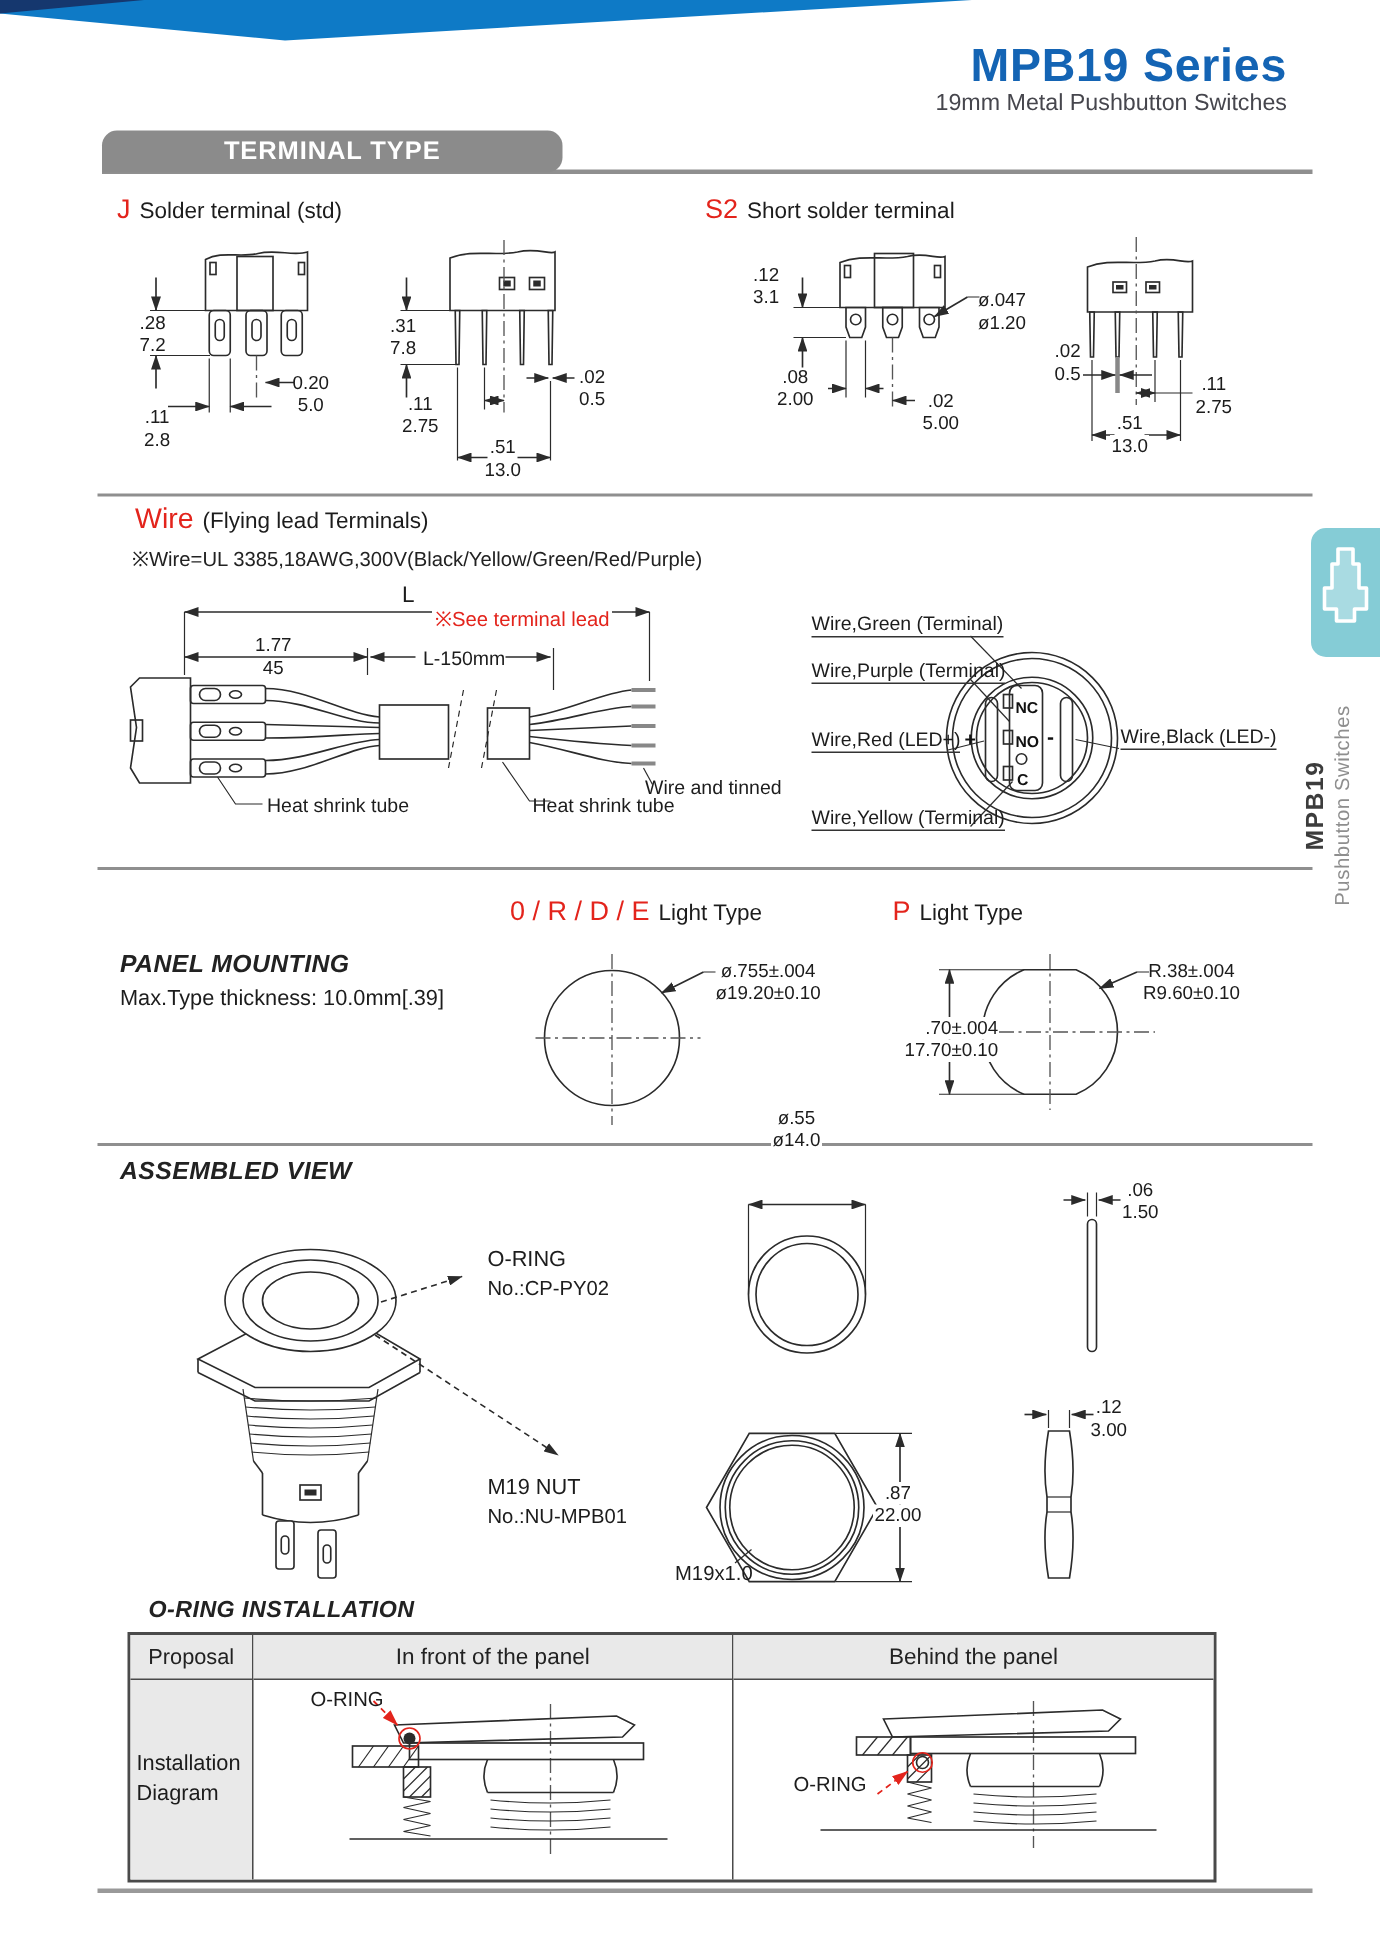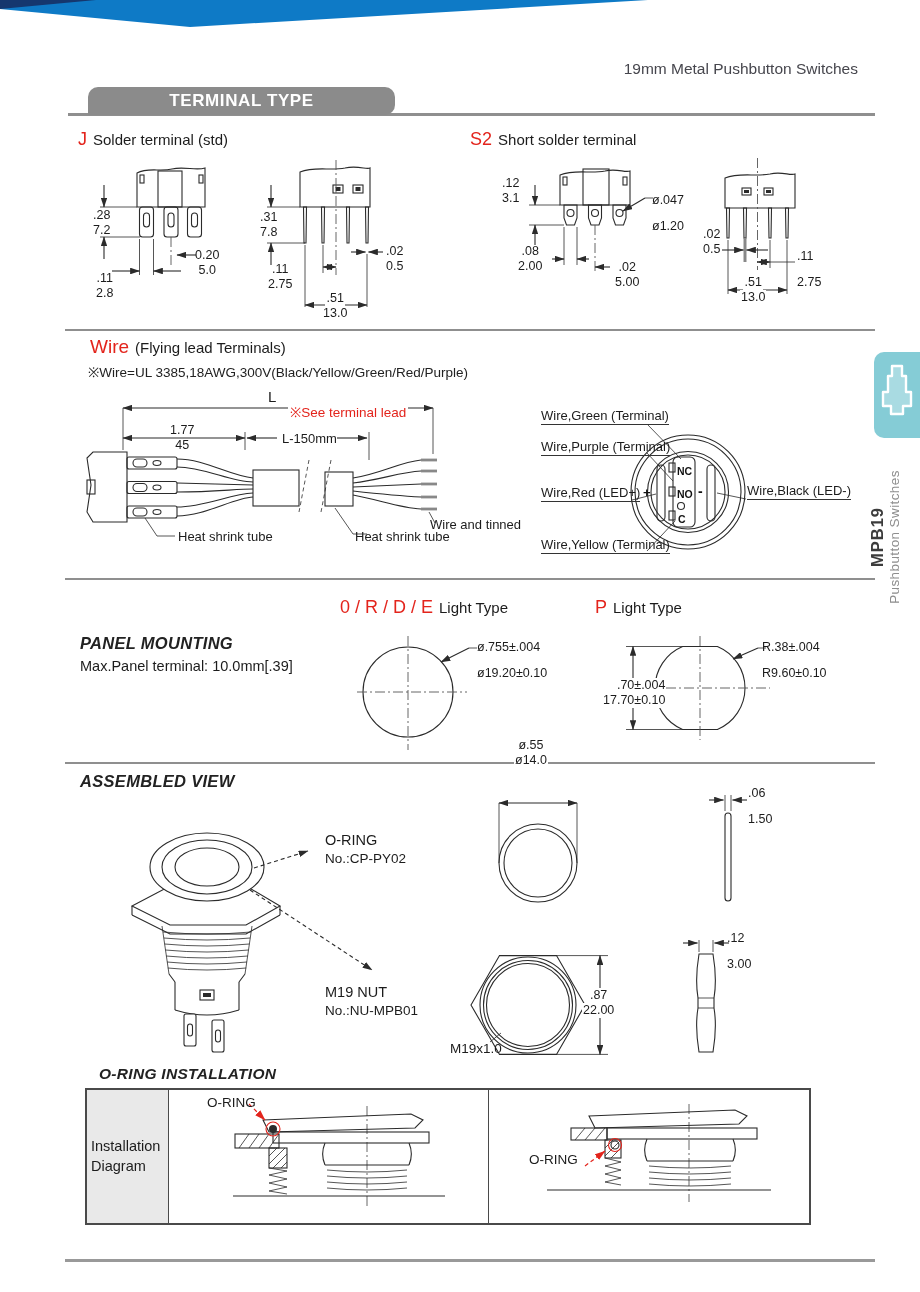--- a/index.html
+++ b/index.html
@@ -3,33 +3,33 @@
 <meta charset="utf-8">
 <style>
   html,body{margin:0;padding:0;background:#fff;}
   .page{position:relative;width:920px;height:1292px;background:#fff;overflow:hidden;
         font-family:"Liberation Sans",sans-serif;color:#1c1c1c;}
   .abs{position:absolute;}
   
   .title{font-size:31px;font-weight:bold;color:#1464b4;letter-spacing:0.5px;}
   .subtitle{font-size:15.5px;color:#46464d;}
   .bar{background:#8b8b8b;color:#fff;font-size:17px;font-weight:bold;letter-spacing:0.6px;
-       display:flex;align-items:center;justify-content:center;border-radius:10px 10px 10px 0;margin-left:20px;}
+       display:flex;align-items:center;justify-content:center;border-radius:10px 10px 10px 0;}
   .rule{background:#8f8f8f;}
   .seclbl{display:flex;align-items:baseline;gap:6px;white-space:nowrap;}
   .code{color:#e3241c;font-size:18px;}
   .seclbl .txt{font-size:15px;color:#1c1c1c;}
   .hdr-it{font-size:16.5px;font-weight:bold;font-style:italic;color:#222;letter-spacing:0.3px;}
   .note{font-size:13.5px;color:#222;}
   .lbl{position:absolute;font-size:13px;color:#1c1c1c;white-space:nowrap;}
   .wl{border-bottom:1.2px solid #333;padding-bottom:1px;}
   .redtxt{color:#e3241c;}
   .dim{position:absolute;display:flex;flex-direction:column;align-items:center;
        font-size:12.5px;line-height:15px;color:#1c1c1c;white-space:nowrap;}
-  .dim.la{align-items:flex-start;gap:11px;}
+  .dim.la{align-items:center;}
   .dim.ra{align-items:flex-end;}
   .dim.wbg span{background:#fff;padding:0 1px;}
   
   svg.draw line,svg.draw path,svg.draw rect,svg.draw polygon,svg.draw polyline,
   svg.draw circle,svg.draw ellipse{stroke:#2b2b2b;stroke-width:1.1;fill:none;}
   svg.draw .cl{stroke-dasharray:10 3 2 3;stroke-width:0.9;stroke:#555;}
   svg.draw .thin{stroke-width:0.8;}
   svg.draw .wfill{fill:#fff;}
   svg.draw .dfill{fill:#2b2b2b;stroke:none;}
   svg.draw .gray{stroke:#888;stroke-width:3;}
@@ -65,20 +65,21 @@
       <marker id="mR" markerWidth="9" markerHeight="6" refX="8.5" refY="3" orient="auto-start-reverse">
         <path d="M0,0 L9,3 L0,6 Z" fill="#e3241c"></path>
       </marker>
     </defs>
   </svg>
 
   <svg class="abs" style="left:0;top:0" width="920" height="30">
     <polygon points="0,0 648,0 190,27 0,9" fill="#0e7ac6"></polygon>
     <polygon points="0,0 96,0 0,9" fill="#15376e"></polygon>
   </svg>
+  <div class="abs title" style="right:62px;top:26px">MPB19 Series</div>
   <div class="abs subtitle" style="right:62px;top:60px">19mm Metal Pushbutton Switches</div>
 
   <div class="abs rule" style="left:68px;top:113px;width:807px;height:2.5px"></div>
   <div class="abs bar" style="left:68px;top:87px;width:307px;height:28px">TERMINAL TYPE</div>
 
   <div class="abs seclbl" style="left:78px;top:129px">
     <span class="code">J</span>
     <span class="txt">Solder terminal (std)</span>
   </div>
 
@@ -333,21 +334,21 @@
 
   <div class="abs seclbl" style="left:340px;top:597px">
     <span class="code">0 / R / D / E</span>
     <span class="txt">Light Type</span>
   </div>
   <div class="abs seclbl" style="left:595px;top:597px">
     <span class="code">P</span>
     <span class="txt">Light Type</span>
   </div>
   <div class="abs hdr-it" style="left:80px;top:634px">PANEL MOUNTING</div>
-  <div class="abs" style="left:80px;top:658px;font-size:14.5px">Max.Panel terminal: 10.0mm[.39]</div>
+  <div class="abs" style="left:80px;top:658px;font-size:14.5px">Max.Type thickness: 10.0mm[.39]</div>
 
   <svg class="abs draw" style="left:355px;top:628px" width="180" height="135">
     <circle cx="53" cy="64" r="45"></circle>
     <line class="cl" x1="2" y1="64" x2="112" y2="64"></line>
     <line class="cl" x1="53" y1="8" x2="53" y2="122"></line>
     <line x1="86" y1="34" x2="114" y2="20" marker-start="url(#mA)"></line>
     <line class="thin" x1="114" y1="20" x2="122" y2="20"></line>
   </svg>
   <div class="dim la" style="left:477px;top:640px">
       <span>ø.755±.004</span>
@@ -465,20 +466,25 @@
     <line x1="44.5" y1="15" x2="59" y2="15" marker-start="url(#mA)"></line>
   </svg>
   <div class="dim la" style="left:727px;top:931px">
       <span>.12</span>
       <span>3.00</span>
     </div>
 
   <div class="abs hdr-it" style="left:99px;top:1065px;font-size:15.5px">O-RING INSTALLATION</div>
 
   <div class="tbl" style="left:85px;top:1088px;width:722px">
+    <div class="trow thead">
+      <div class="tcell" style="width:82px;height:30px;font-size:14.5px">Proposal</div>
+      <div class="tcell" style="width:320px;height:30px">In front of the panel</div>
+      <div class="tcell" style="width:320px;height:30px">Behind the panel</div>
+    </div>
     <div class="trow">
       <div class="tcell rowlbl" style="width:82px;height:133px">Installation Diagram</div>
       <div class="tcell" style="width:320px;height:133px">
         <svg class="draw" width="320" height="133">
           <line class="cl" x1="198" y1="16" x2="198" y2="116"></line>
           <path d="M94,30 L242,24 L254,30 L246,38 L100,42 Z"></path>
           <rect x="104" y="42" width="156" height="11"></rect>
           <rect x="66" y="44" width="44" height="14"></rect>
           <line class="thin" x1="70" y1="58" x2="80" y2="44"></line>
             <line class="thin" x1="80" y1="58" x2="90" y2="44"></line>

